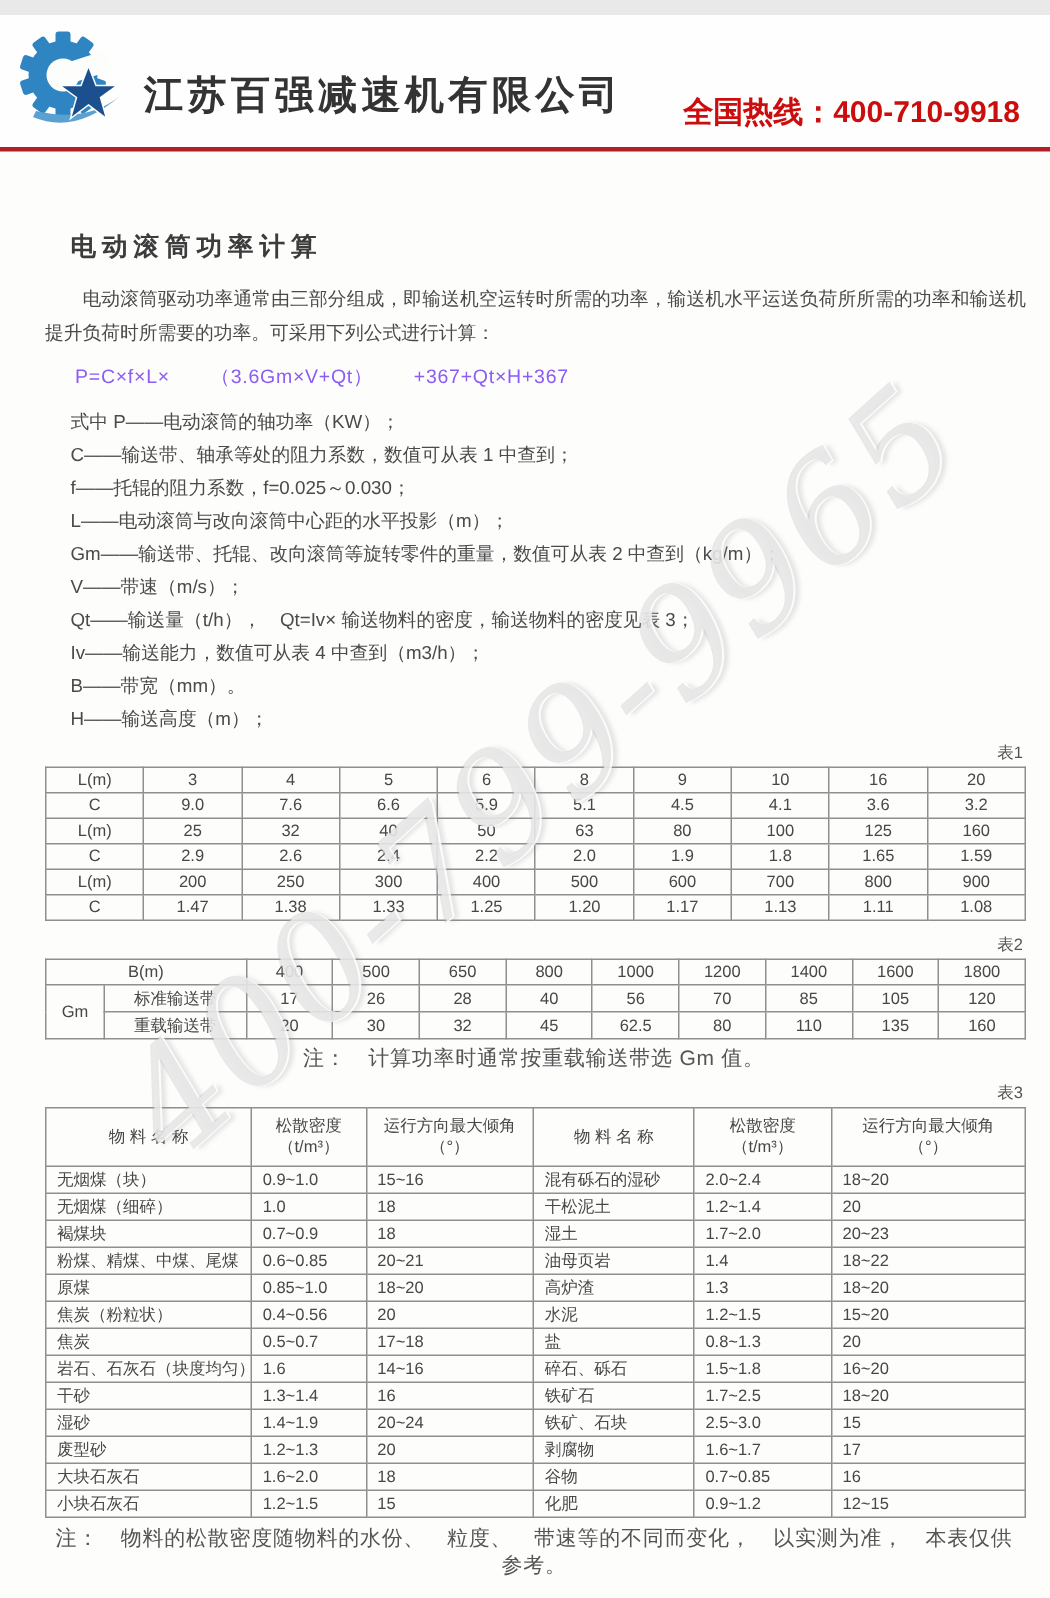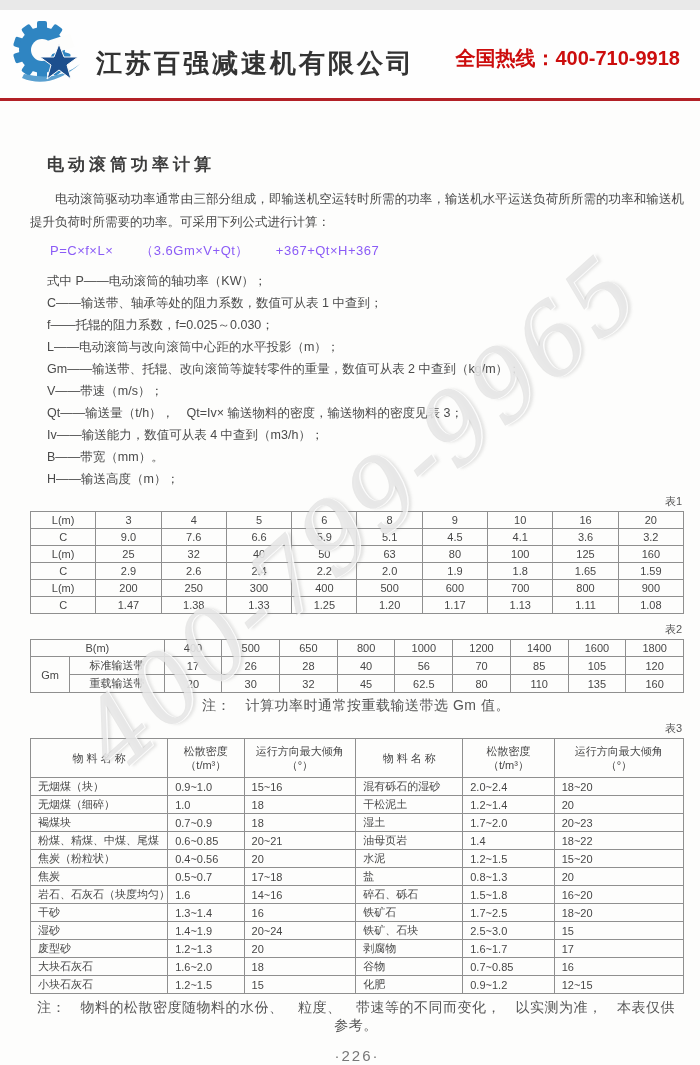--- a/index.html
+++ b/index.html
@@ -3,21 +3,21 @@
 <meta charset="utf-8">
 <style>
   html,body{margin:0;padding:0;background:#e9e9e9;}
   .page{position:relative;width:700px;height:1065px;margin:10px auto;overflow:hidden;
         background:#fdfdfc;font-family:"Liberation Sans","DejaVu Sans",sans-serif;color:#4a4a4a;}
   
   .hdr{position:relative;height:88px;background:#fefefe;}
   .logo{position:absolute;left:12px;top:8px;width:76px;height:74px;}
   .company{position:absolute;left:96px;top:36px;font-size:26px;font-weight:700;color:#333;
            letter-spacing:3px;white-space:nowrap;}
-  .hotline{position:absolute;right:20px;top:35px;font-size:20px;font-weight:700;
+  .hotline{position:absolute;right:20px;top:51px;font-size:20px;font-weight:700;
            white-space:nowrap;}
   .redline{position:absolute;top:88px;left:0;width:700px;height:3px;}
   
   .main{padding:56px 16px 0 30px;position:relative;z-index:1;}
   h1.title{margin:0 0 0 17px;font-size:17px;font-weight:700;color:#3c3c3c;letter-spacing:4px;line-height:22px;}
   .intro{margin:12px 0 0 0;text-indent:2em;font-size:12.5px;line-height:23px;text-align:justify;}
   .formula{margin:8px 0 0 20px;font-size:13px;line-height:18px;color:#8b5cf6;letter-spacing:.5px;}
   .defs{margin:10px 0 0 17px;}
   .def-line{font-size:12.5px;line-height:22px;white-space:nowrap;}
   .tcap{margin:6px 2px 2px 0;text-align:right;font-size:11px;color:#555;}
@@ -290,20 +290,28 @@
           </tr>
           <tr>
             <td>粉煤、精煤、中煤、尾煤</td>
             <td>0.6~0.85</td>
             <td>20~21</td>
             <td>油母页岩</td>
             <td>1.4</td>
             <td>18~22</td>
           </tr>
           <tr>
+            <td>原煤</td>
+            <td>0.85~1.0</td>
+            <td>18~20</td>
+            <td>高炉渣</td>
+            <td>1.3</td>
+            <td>18~20</td>
+          </tr>
+          <tr>
             <td>焦炭（粉粒状）</td>
             <td>0.4~0.56</td>
             <td>20</td>
             <td>水泥</td>
             <td>1.2~1.5</td>
             <td>15~20</td>
           </tr>
           <tr>
             <td>焦炭</td>
             <td>0.5~0.7</td>

